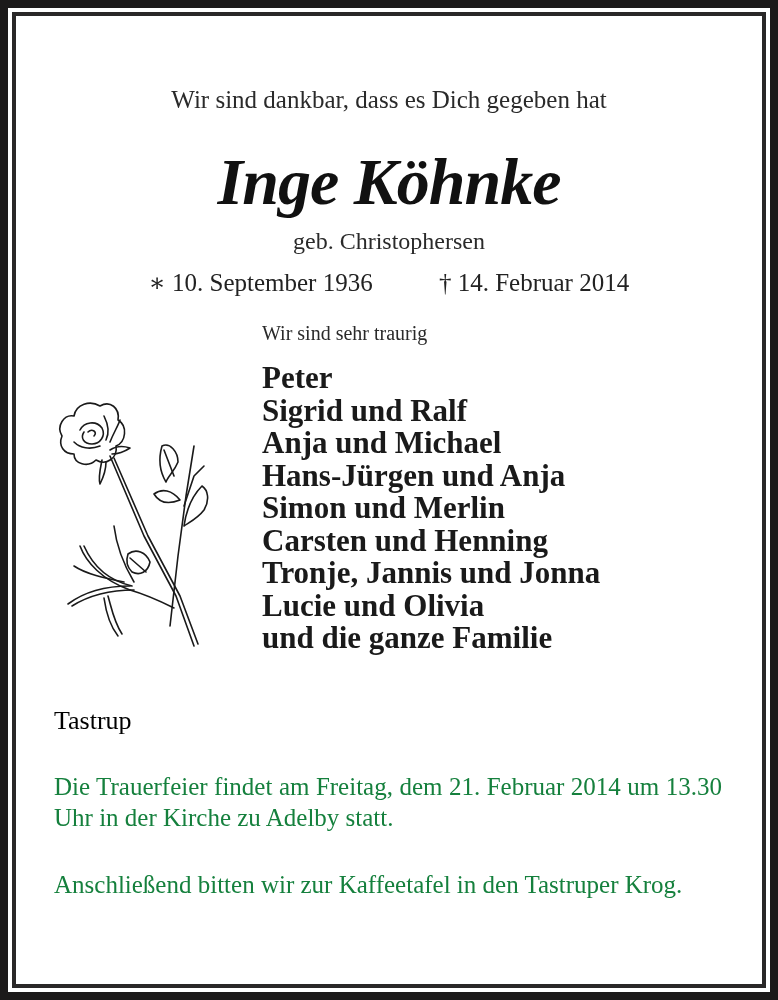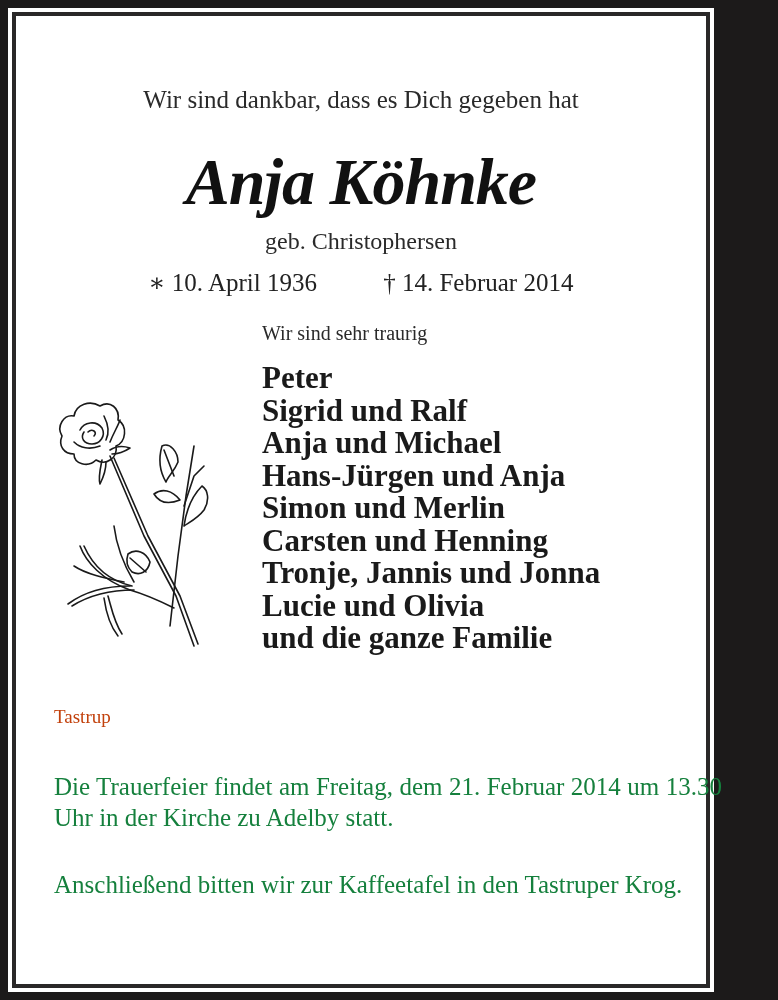--- a/index.html
+++ b/index.html
@@ -1,18 +1,18 @@
 <!DOCTYPE html>
 <html><head>
 <meta charset="utf-8">
 <style>
   html, body { margin: 0; padding: 0; }
   body { width: 778px; height: 1000px; background: #1c1a1a; position: relative; overflow: hidden; }
   .outer {
-    position: absolute; left: 8px; top: 8px; width: 706px; height: 984px;
+    position: absolute; left: 8px; top: 8px; width: 762px; height: 984px;
     background: #ffffff;
   }
   .inner {
     position: absolute; left: 4px; top: 4px; right: 4px; bottom: 4px;
     border: 4px solid #2a2828; background: #ffffff;
   }
   .content {
     position: absolute; left: 0; top: 0; right: 0; bottom: 0;
     font-family: "Liberation Serif", "DejaVu Serif", serif;
     color: #222;
@@ -21,37 +21,37 @@
   .intro { top: 70px; font-size: 25px; color: #2a2a2a; }
   .name { top: 128px; font-size: 66px; font-style: italic; font-weight: bold; color: #111; letter-spacing: -1px; }
   .maiden { top: 212px; font-size: 24px; color: #2a2a2a; text-align: center; }
   .dates { top: 252px; font-size: 25px; color: #222; }
   .dates span { display: inline-block; }
   .dates .birth { margin-right: 60px; }
   .mourn { position: absolute; left: 246px; top: 306px; font-size: 20px; color: #2a2a2a; }
   .family { position: absolute; left: 246px; top: 346px; font-size: 31px; font-weight: bold; line-height: 32.5px; color: #1a1a1a; }
   .family div { white-space: nowrap; }
   .rose { position: absolute; left: 28px; top: 370px; width: 190px; height: 270px; }
-  .place { position: absolute; left: 38px; top: 690px; font-size: 19px; color: #c2410c; }
+  .place { position: absolute; left: 38px; top: 690px; font-size: 26px; color: #000000; }
   .para { position: absolute; left: 38px; width: 668px; font-size: 25px; line-height: 31px; color: #15803d; text-align: justify; text-align-last: left; }
   .p1 { top: 755px; }
   .p2 { top: 853px; }
 </style>
 </head>
 <body>
 
 <div class="outer">
   <div class="inner">
     <div class="content">
 
       <div class="center intro">Wir sind dankbar, dass es Dich gegeben hat</div>
-      <div class="center name">Anja Köhnke</div>
+      <div class="center name">Inge Köhnke</div>
       <div class="center maiden">geb. Christophersen</div>
       <div class="center dates">
-        <span class="birth">∗ 10. April 1936</span>
+        <span class="birth">∗ 10. September 1936</span>
         <span class="death">† 14. Februar 2014</span>
       </div>
 
       <svg class="rose" viewBox="0 0 190 270" fill="none" stroke="#1a1a1a" stroke-width="1.6" stroke-linecap="round" stroke-linejoin="round">
 
         <path d="M18 50 C12 40, 20 28, 30 30 C32 18, 46 14, 56 20 C66 14, 76 22, 74 34 C84 40, 82 56, 72 60 C74 72, 62 80, 52 74 C44 82, 30 78, 30 68 C20 68, 14 60, 18 50 Z"></path>
         <path d="M36 44 C40 36, 52 34, 58 42 C62 50, 56 58, 48 58 C40 58, 36 52, 40 46"></path>
         <path d="M44 46 C48 42, 54 46, 50 50"></path>
         <path d="M30 56 C36 62, 46 64, 56 60"></path>
         <path d="M60 30 C64 38, 66 46, 62 54"></path>

